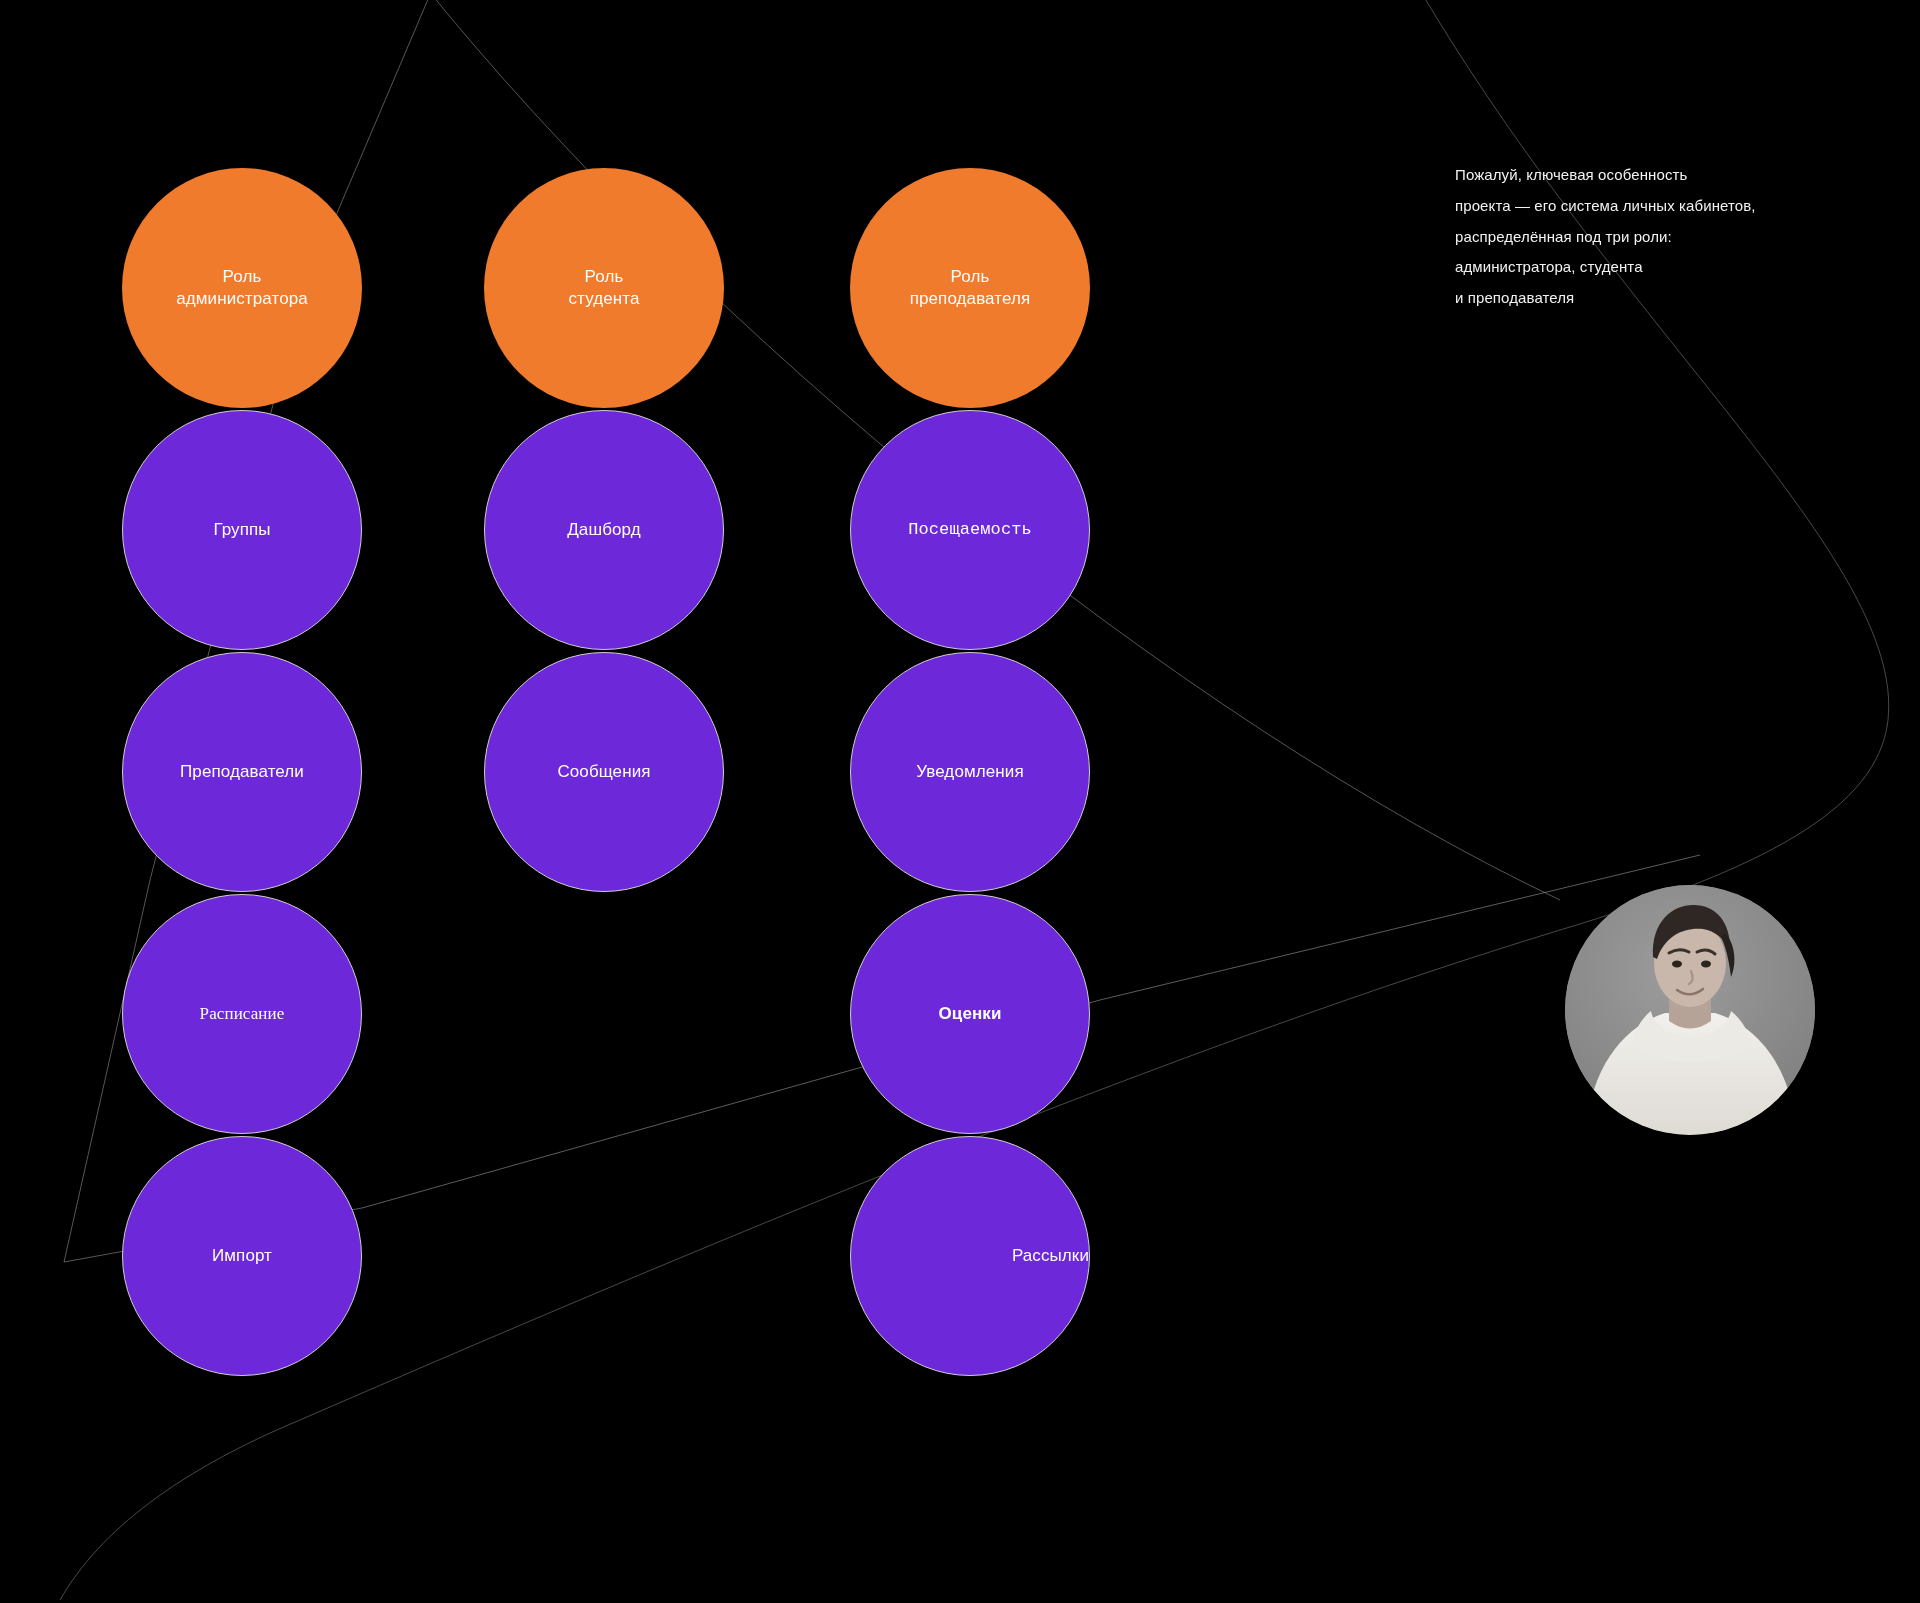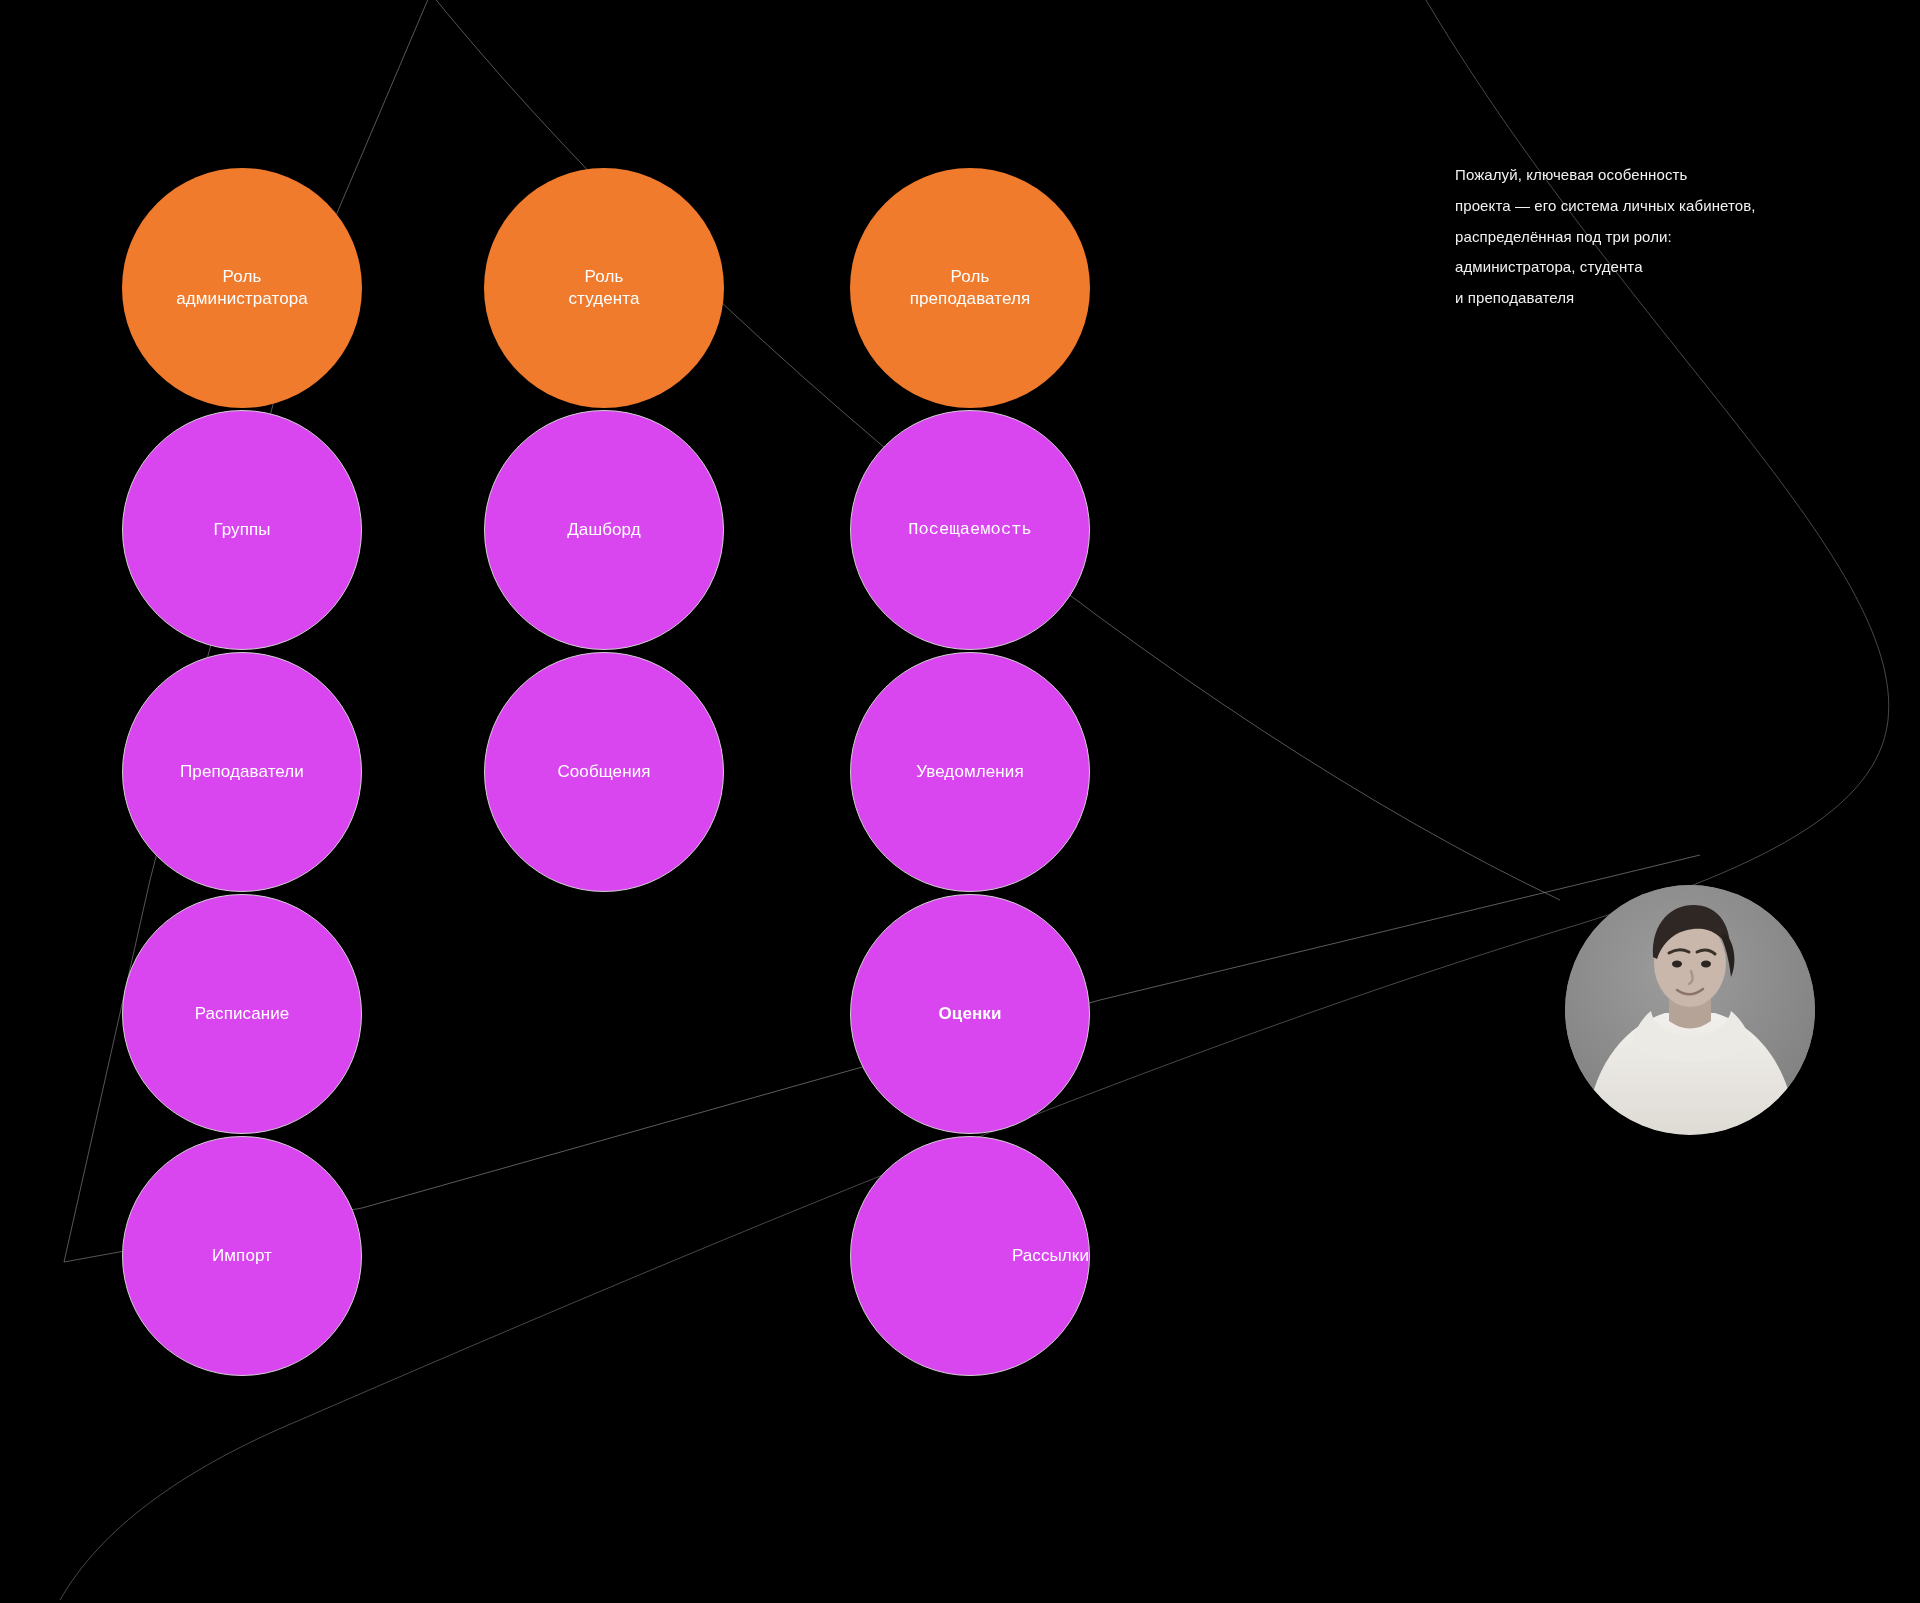--- a/index.html
+++ b/index.html
@@ -15,21 +15,21 @@
   .lines{position:absolute;left:0;top:0;width:1920px;height:1603px;pointer-events:none;}
 
   
   .node{
     position:absolute;width:240px;height:240px;border-radius:50%;
     display:flex;align-items:center;justify-content:center;
     text-align:center;line-height:1.32;font-size:17px;
     letter-spacing:.1px;color:#ffffff;box-sizing:border-box;
   }
   .node.role{ background:#F07B2C; border:none; }
-  .node.item{ background:#d946ef; border:1px solid #cfcfcf; }
+  .node.item{ background:#6d28d9; border:1px solid #cfcfcf; }
   .node span{display:block;white-space:pre-line;}
 
   
   .intro{
     position:absolute;left:1455px;top:160px;width:420px;
     font-size:15px;line-height:2.05;color:#f2f2f2;letter-spacing:.1px;
     white-space:pre-line;
   }
 
   
@@ -60,21 +60,21 @@
   <div class="node role" style="left:122px;top:168px;">
     <span>Роль
 администратора</span>
   </div>
   <div class="node item" style="left:122px;top:410px;">
     <span>Группы</span>
   </div>
   <div class="node item" style="left:122px;top:652px;">
     <span>Преподаватели</span>
   </div>
-  <div class="node item" style="left:122px;top:894px;">
+  <div class="node item" style="left:122px;top:894px;font-family:Liberation Serif, serif;">
     <span>Расписание</span>
   </div>
   <div class="node item" style="left:122px;top:1136px;">
     <span>Импорт</span>
   </div>
 
   <div class="node role" style="left:484px;top:168px;">
     <span>Роль
 студента</span>
   </div>

